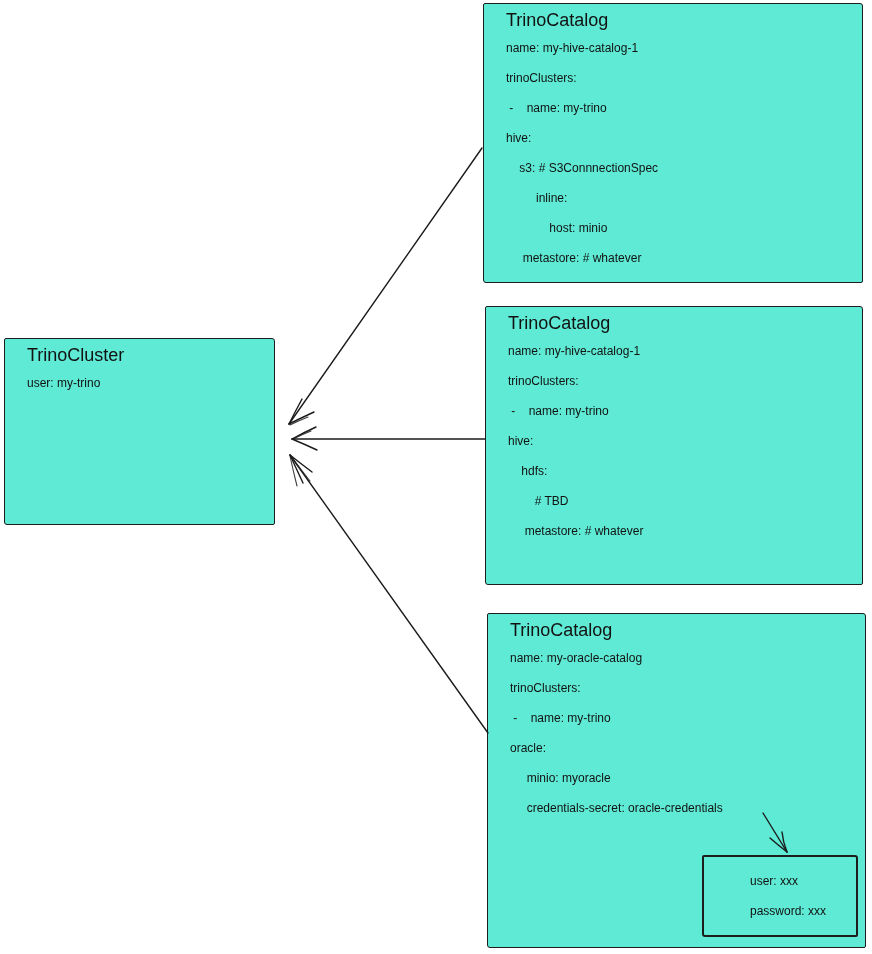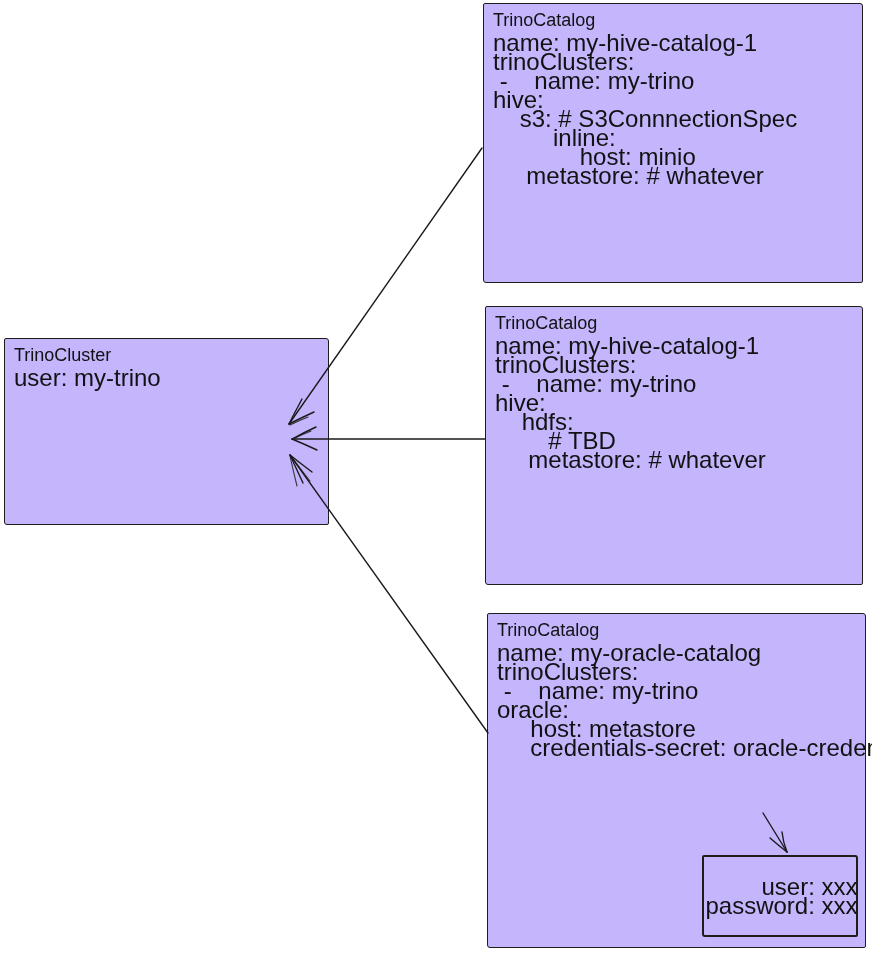--- a/index.html
+++ b/index.html
@@ -11,51 +11,51 @@
     position: relative;
     width: 872px;
     height: 954px;
     background: #ffffff;
     font-family: "Liberation Sans", "DejaVu Sans", sans-serif;
     color: #121212;
     overflow: hidden;
   }
   .node {
     position: absolute;
-    background: #c4b5fd;
+    background: #5eead4;
     border: 1.7px solid #1d1d1d;
     border-radius: 2px 3px 2px 3px;
     box-sizing: border-box;
-    padding: 5px 6px 6px 9px;
+    padding: 5px 6px 6px 22px;
     z-index: 1;
   }
   .node-title {
     font-size: 18px;
     line-height: 23.7px;
     white-space: pre;
   }
   .node-body {
-    font-size: 24px;
-    line-height: 19px;
+    font-size: 12px;
+    line-height: 30px;
     white-space: pre;
   }
-  #cluster-node   { left: 4px;   top: 338px; width: 325px; height: 187px; }
+  #cluster-node   { left: 4px;   top: 338px; width: 271px; height: 187px; }
   #catalog-1-node { left: 483px; top: 3px;   width: 380px; height: 280px; }
   #catalog-2-node { left: 485px; top: 306px; width: 378px; height: 279px; }
   #catalog-3-node { left: 487px; top: 613px; width: 379px; height: 335px; }
   #secret-node {
     left: 702px; top: 855px; width: 156px; height: 82px;
     border-width: 2px;
     display: flex;
     align-items: center;
     justify-content: center;
     text-align: center;
     z-index: 2;
   }
-  #secret-node .node-body { text-align: right; }
+  #secret-node .node-body { text-align: left; }
   #overlay {
     position: absolute;
     left: 0; top: 0;
     width: 872px;
     height: 954px;
     z-index: 3;
     pointer-events: none;
   }
   #overlay path {
     fill: none;
@@ -100,21 +100,21 @@
         # TBD
      metastore: # whatever</div>
   </div>
 
   <div class="node" id="catalog-3-node">
     <div class="node-title">TrinoCatalog</div>
     <div class="node-body">name: my-oracle-catalog
 trinoClusters:
  -    name: my-trino
 oracle:
-     host: metastore
+     minio: myoracle
      credentials-secret: oracle-credentials</div>
   </div>
 
   <div class="node" id="secret-node">
     <div class="node-body">user: xxx
 password: xxx</div>
   </div>
 
   <svg id="overlay" viewBox="0 0 872 954" xmlns="http://www.w3.org/2000/svg">
 

